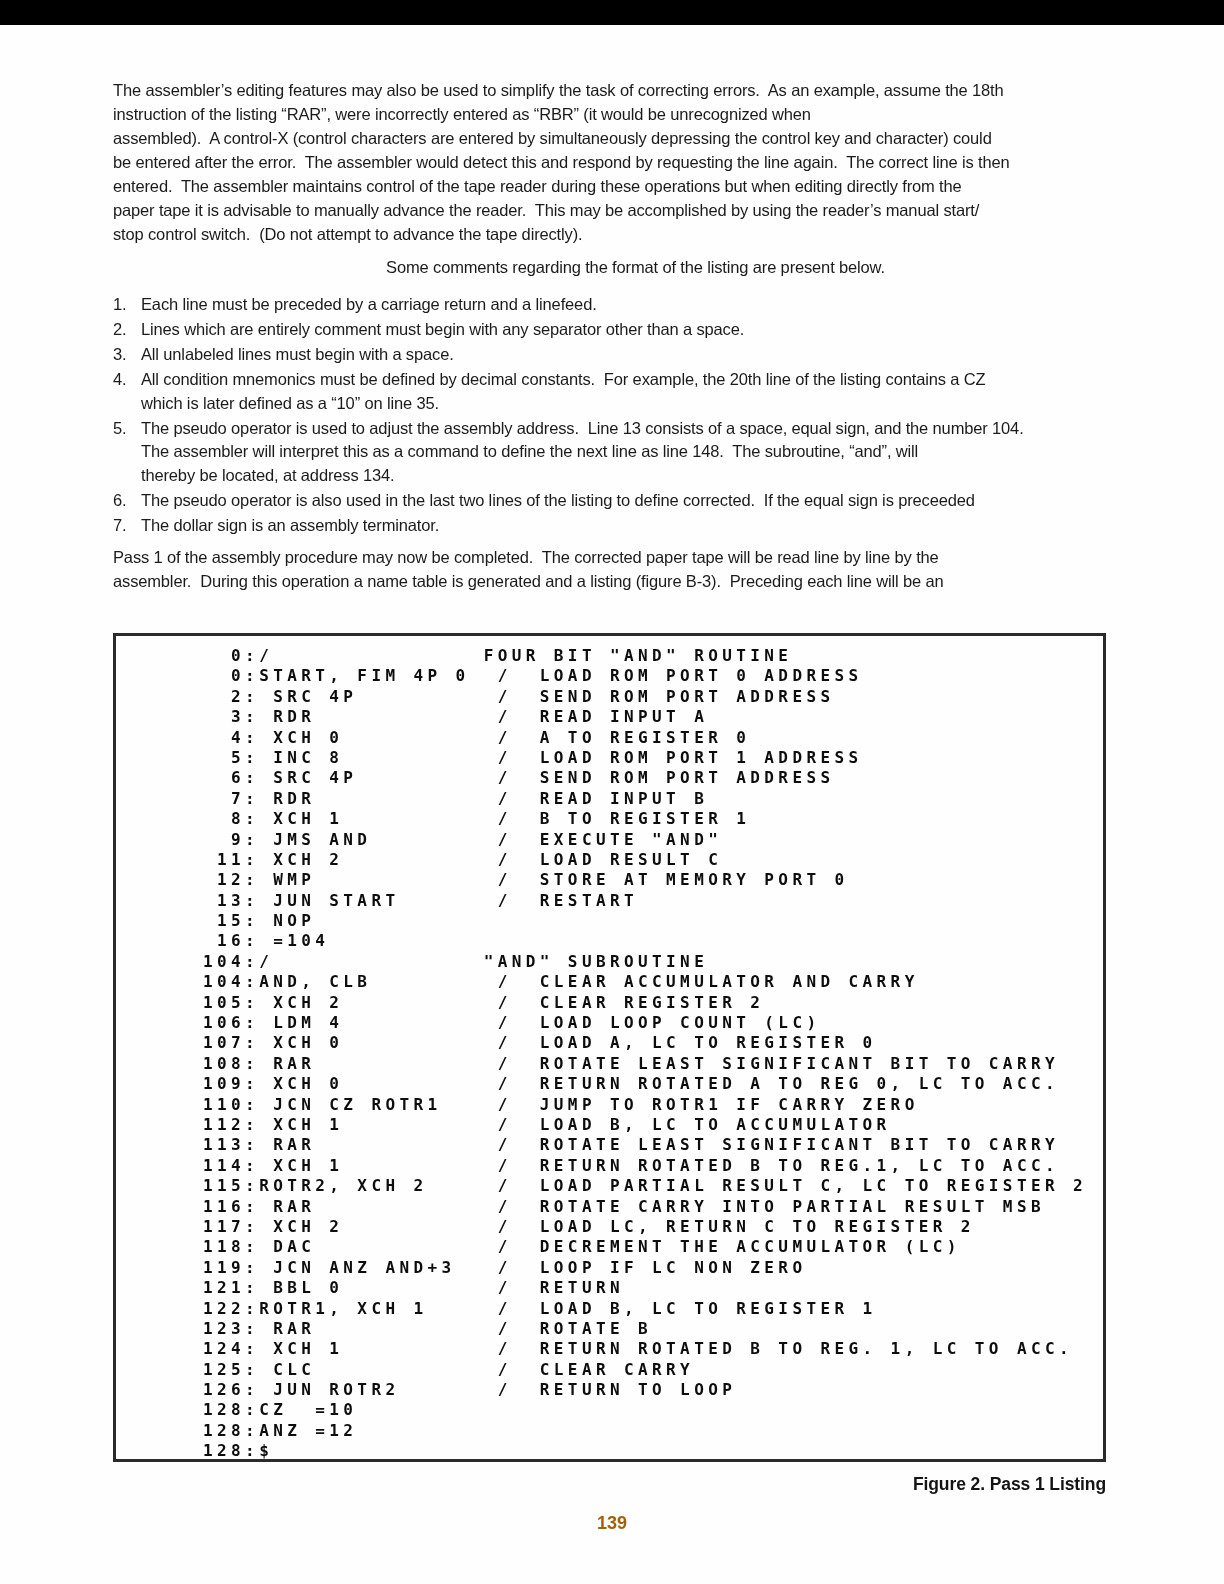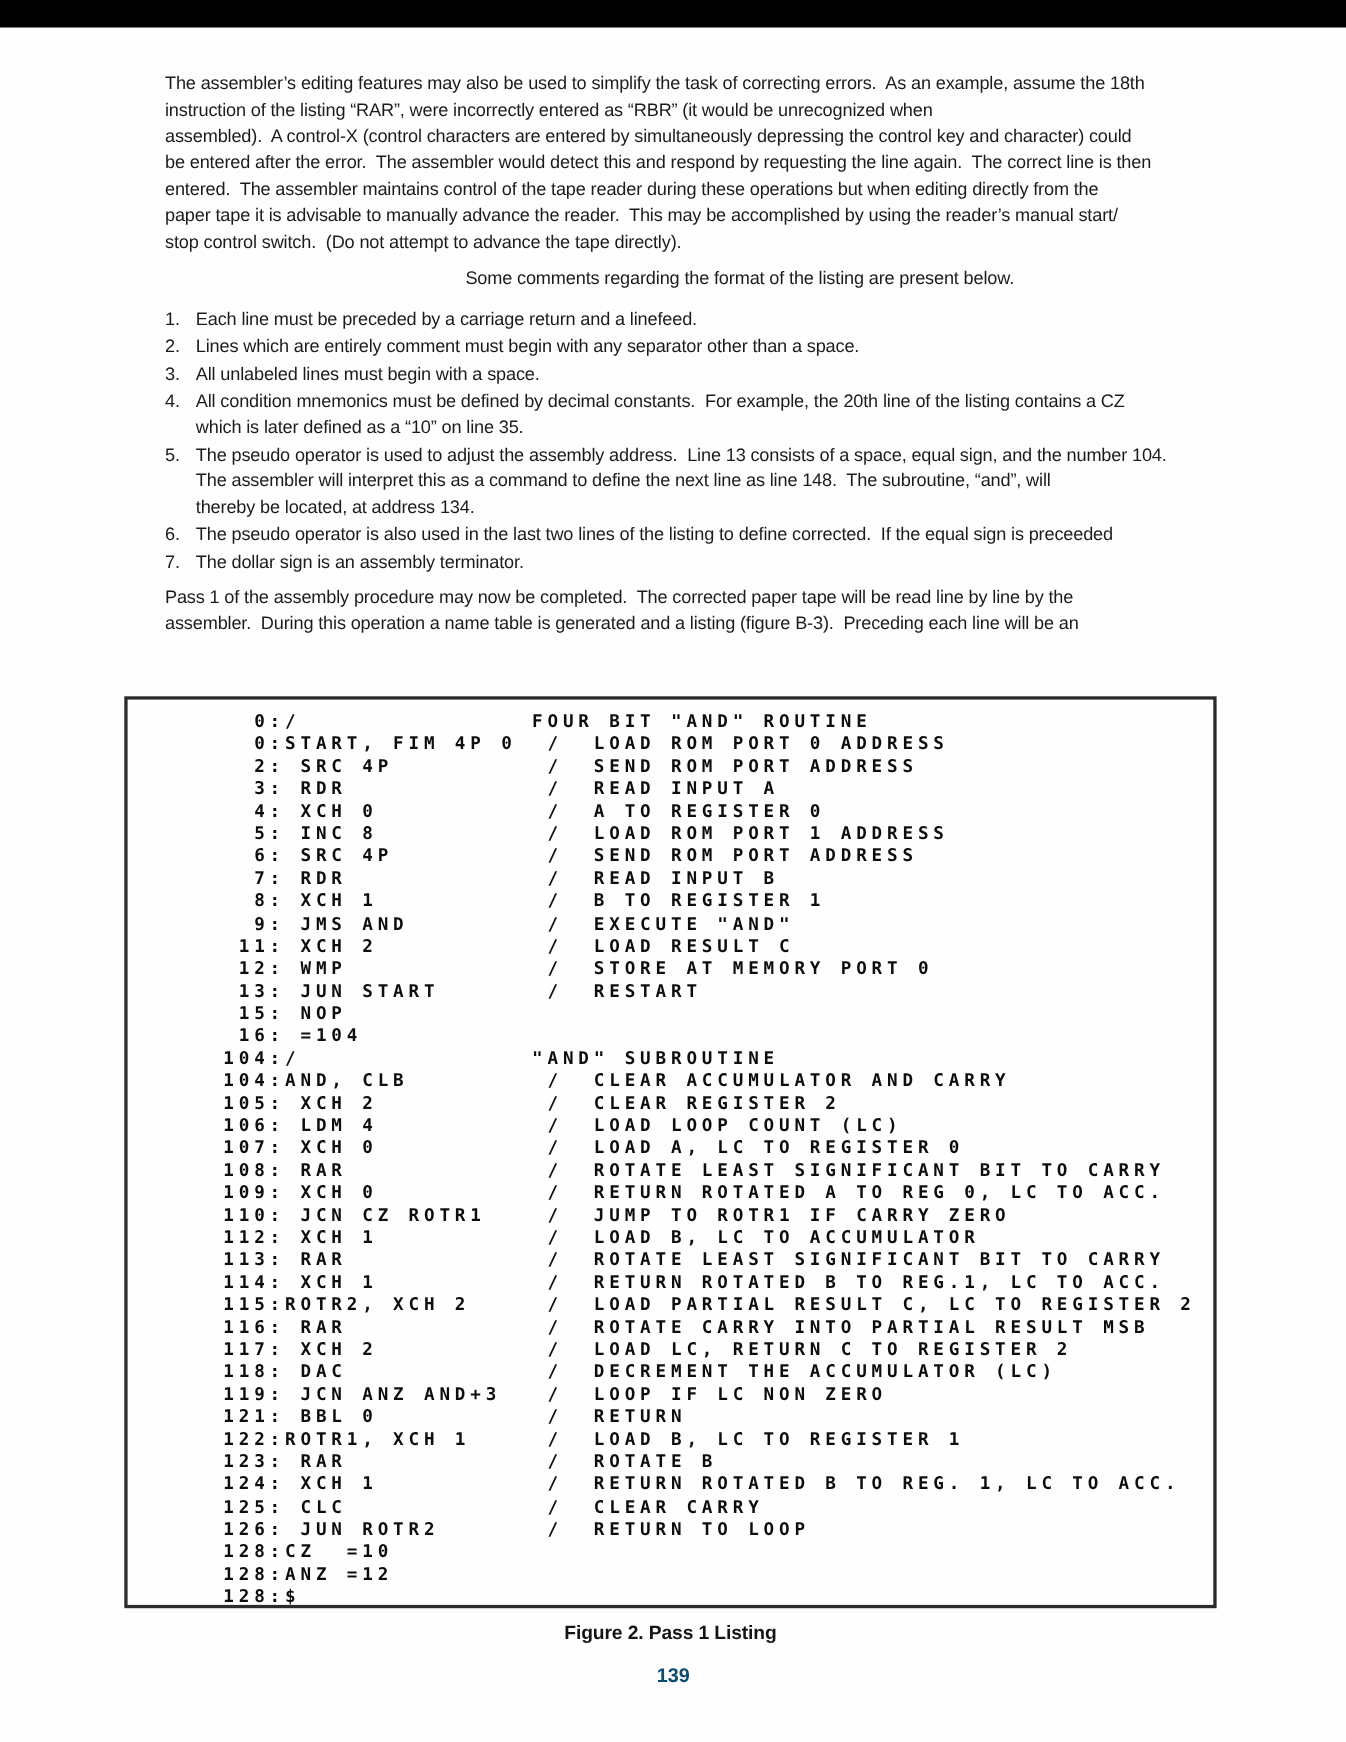--- a/index.html
+++ b/index.html
@@ -9,21 +9,21 @@
     background:#fefefe;
     font-family:"Liberation Sans",sans-serif;
     color:#1b1b1b;
     overflow:hidden;
   }
   .topbar{
     position:absolute;left:0;top:0;width:1224px;height:25px;
     background:#000;
   }
   .body{
-    position:absolute;left:113px;top:64px;width:1045px;margin-left:37px;
+    position:absolute;left:113px;top:78px;width:1045px;
   }
   .para{
     font-size:16.5px;line-height:24px;letter-spacing:-0.15px;
     white-space:pre-wrap;
   }
   .para div{min-height:24px;}
   .mt9{margin-top:9px;text-align:center;}
   .mt8{margin-top:8px;}
   .clist{margin:14px 0 0 0;padding:0;list-style:none;}
   .citem{
@@ -46,29 +46,29 @@
     font-family:"DejaVu Sans Mono",monospace;
     font-weight:bold;
     font-size:16px;line-height:20.4px;
     letter-spacing:4.4px;
     color:#0d0d0d;
     white-space:pre;
   }
   .listing div{height:20.4px;}
   .caption{
     position:absolute;left:113px;top:1474px;width:993px;
-    text-align:center;
+    text-align:right;
     font-size:17.5px;font-weight:bold;letter-spacing:-0.1px;
     color:#141414;
   }
   .pageno{
     position:absolute;left:0;top:1513px;width:1224px;
     text-align:center;
     font-size:18px;font-weight:600;
-    color:#0c4a6e;
+    color:#a16207;
   }
 </style>
 </head>
 <body>
 
 <div class="page">
 
   <div class="topbar"></div>
 
   <div class="body">

